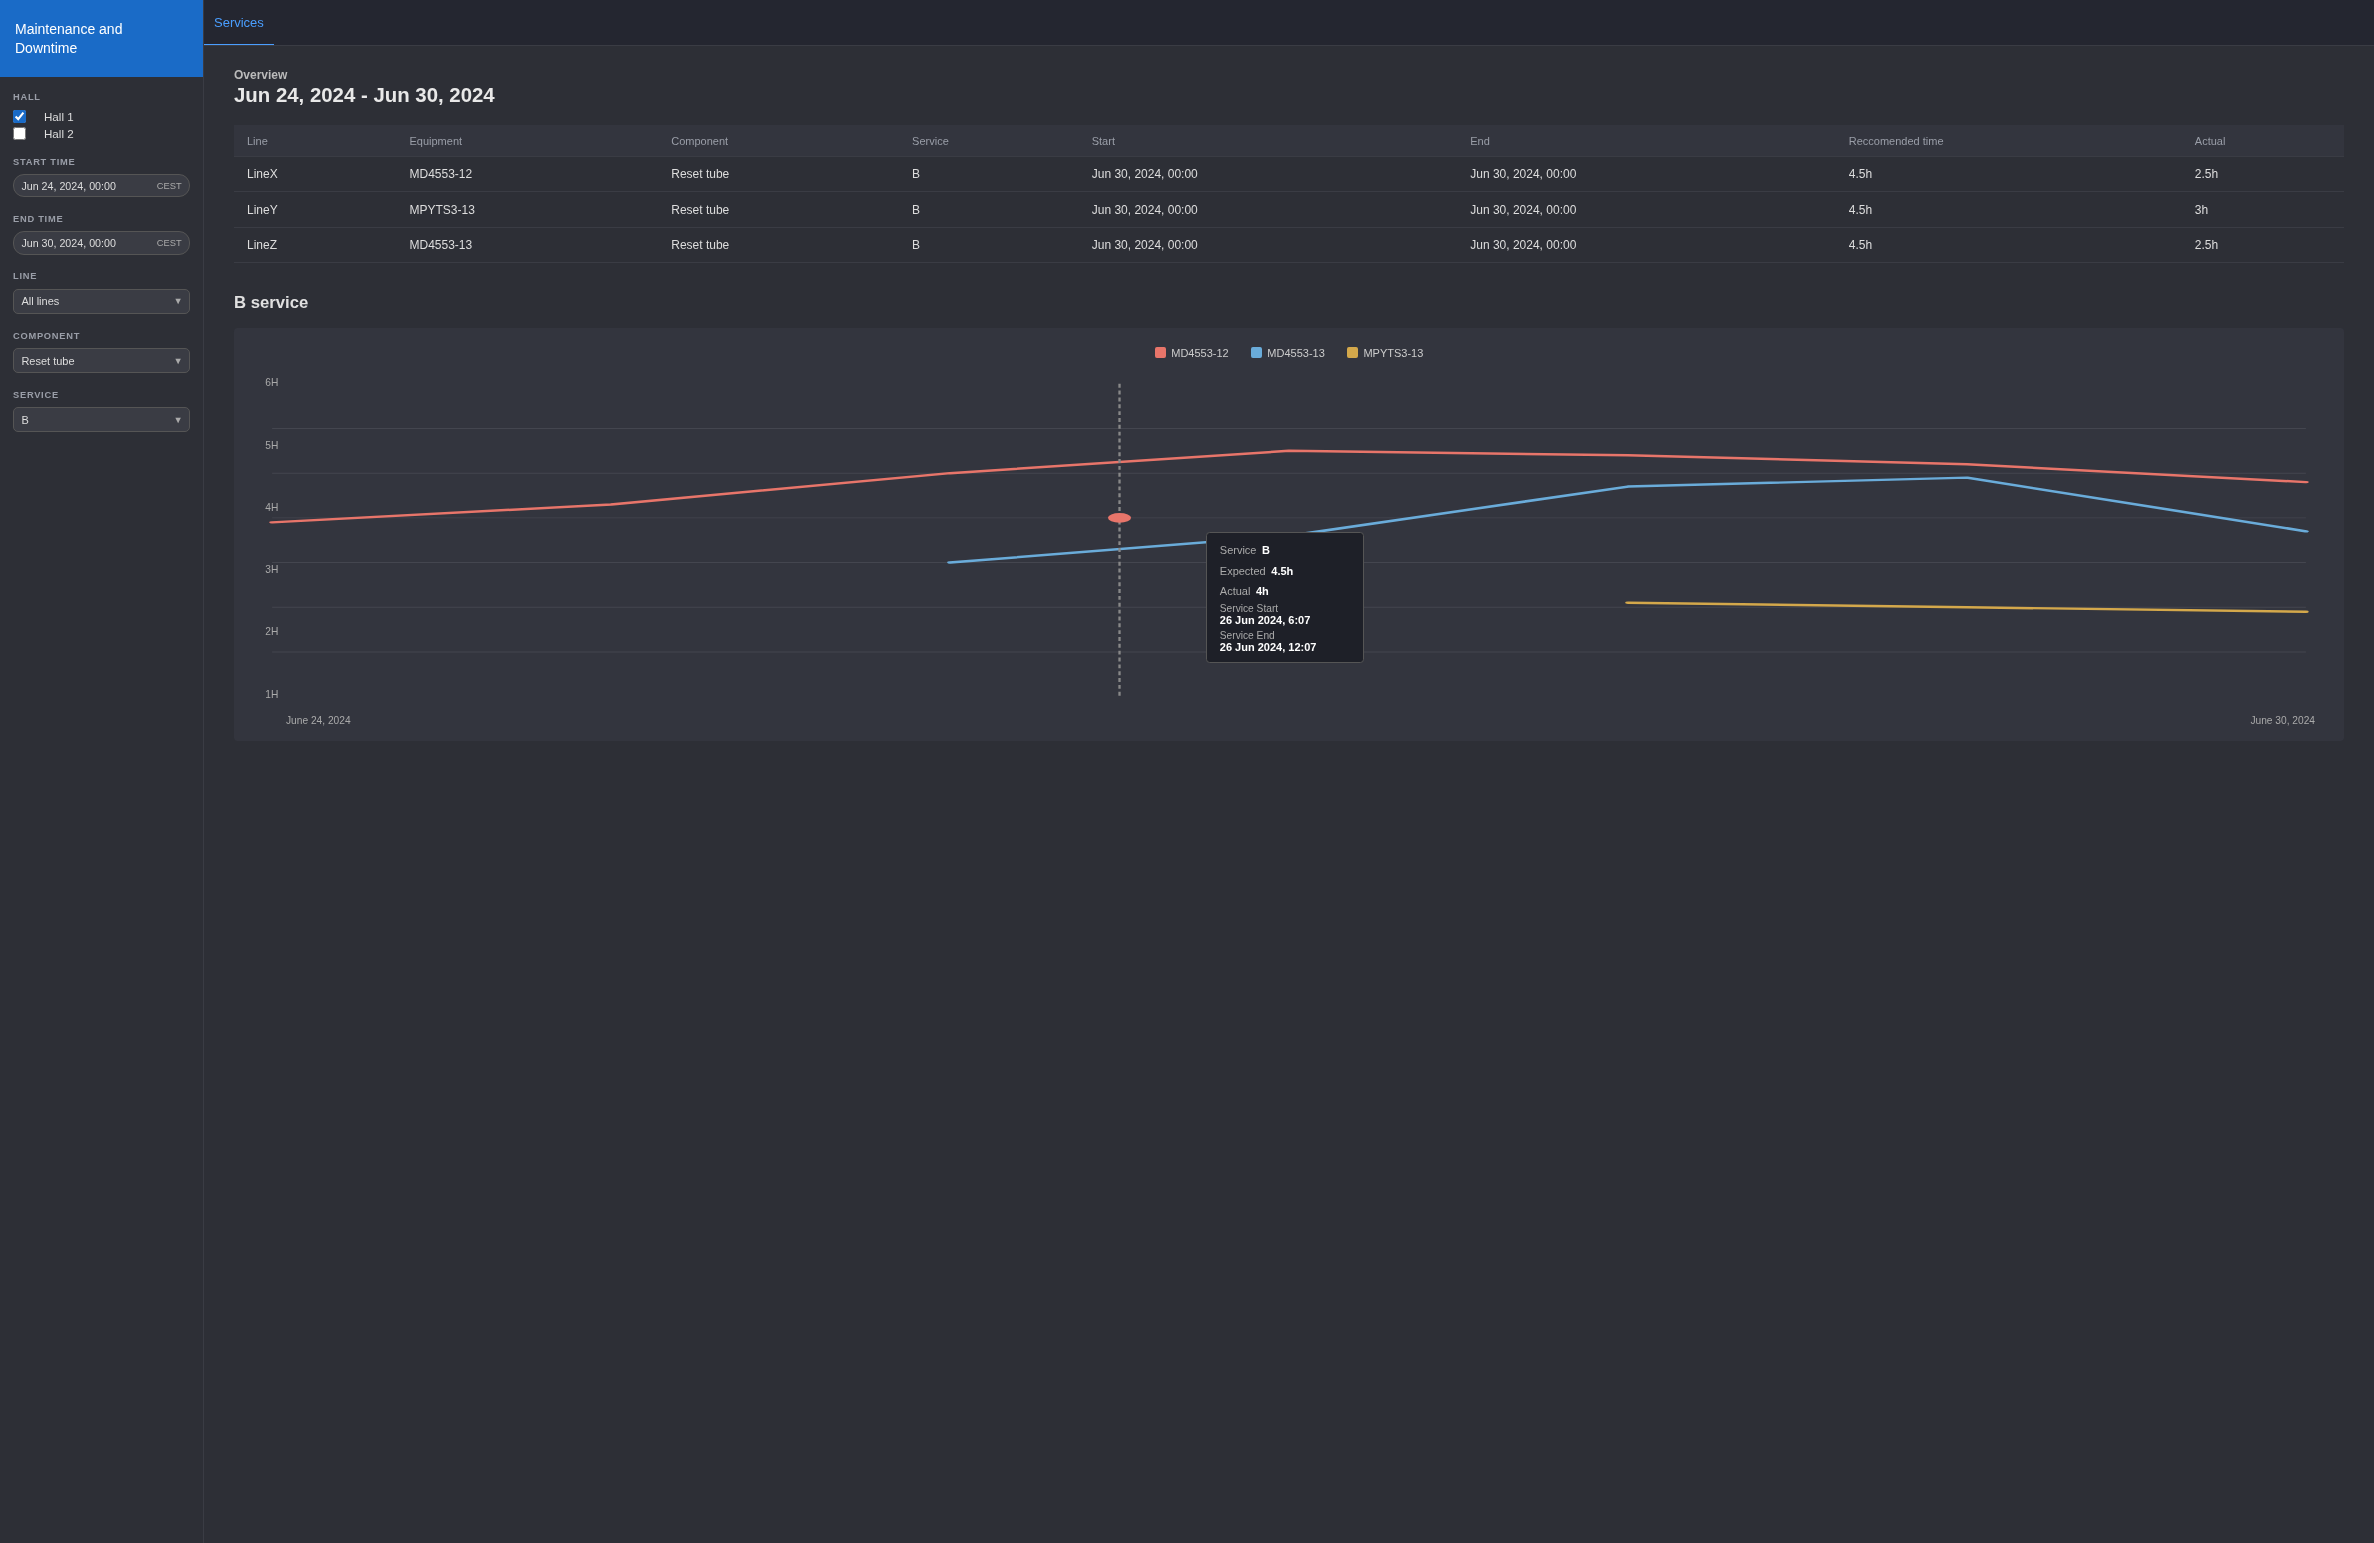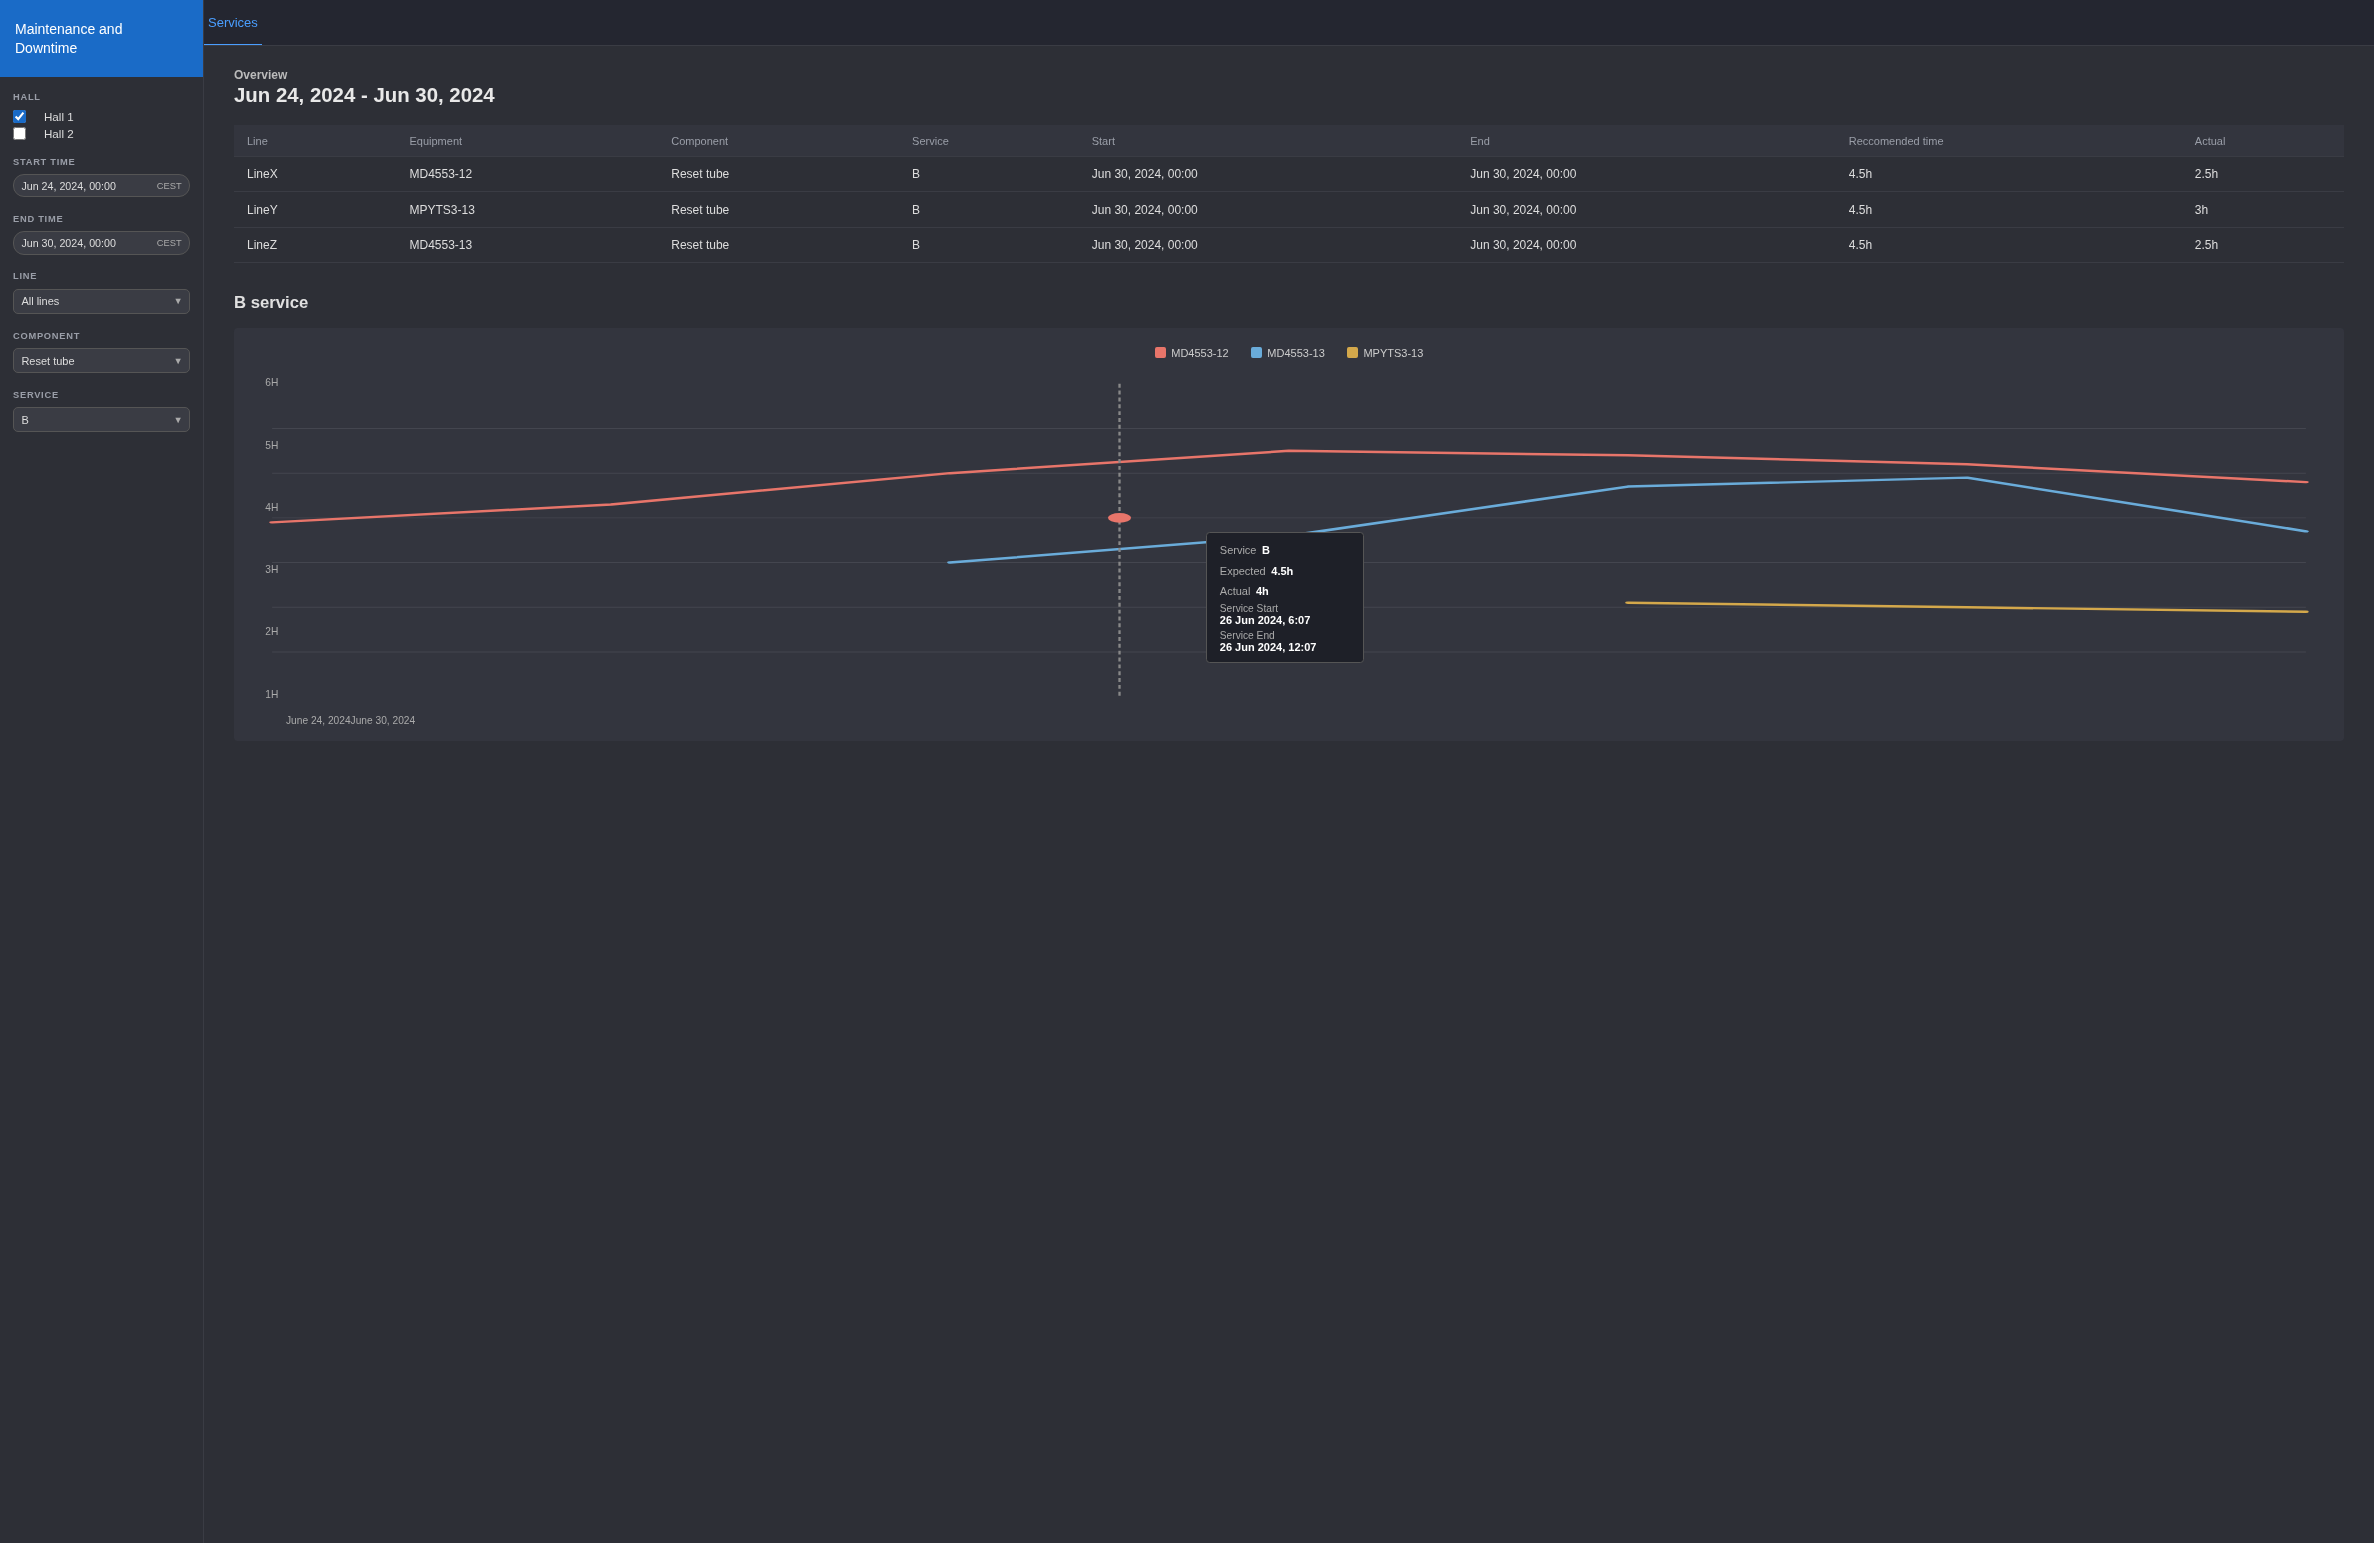--- a/index.html
+++ b/index.html
@@ -107,21 +107,21 @@
       background: #2d2f36;
     }
     .tabs-bar {
       background: #242630;
       border-bottom: 0.9px solid #3a3c44;
       display: flex;
       align-items: stretch;
       min-height: 46px;
     }
     .tab {
-      padding: 13px 4px;
+      padding: 13px 10px;
       font-size: 13px;
       cursor: pointer;
       color: #aaa;
       border-bottom: 1.9px solid transparent;
       display: flex;
       align-items: center;
     }
     .tab.active {
       color: #4a9eff;
       border-bottom-color: #4a9eff;
@@ -441,21 +441,21 @@
         
         <div id="y-labels" style="position:absolute;left:0;top:0;height:100%;width:33px;display:flex;flex-direction:column;justify-content:space-between;padding:3.7px 0 26px;">
             <span style="font-size: 10.2px; color: rgb(170, 170, 170); text-align: right; padding-right: 3.7px;">6H</span>
             <span style="font-size: 10.2px; color: rgb(170, 170, 170); text-align: right; padding-right: 3.7px;">5H</span>
             <span style="font-size: 10.2px; color: rgb(170, 170, 170); text-align: right; padding-right: 3.7px;">4H</span>
             <span style="font-size: 10.2px; color: rgb(170, 170, 170); text-align: right; padding-right: 3.7px;">3H</span>
             <span style="font-size: 10.2px; color: rgb(170, 170, 170); text-align: right; padding-right: 3.7px;">2H</span>
             <span style="font-size: 10.2px; color: rgb(170, 170, 170); text-align: right; padding-right: 3.7px;">1H</span>
           </div>
         
-        <div id="x-labels" style="position:absolute;bottom:0;left:37px;right:0;display:flex;justify-content:flex-start;">
+        <div id="x-labels" style="position:absolute;bottom:0;left:37px;right:14px;display:flex;justify-content:space-between;">
           <span style="font-size:10.2px;color:#aaa;">June 24, 2024</span>
           <span style="font-size:10.2px;color:#aaa;">June 30, 2024</span>
         </div>
       </div>
     </div>
 
   </div>
 </div>
 
 

